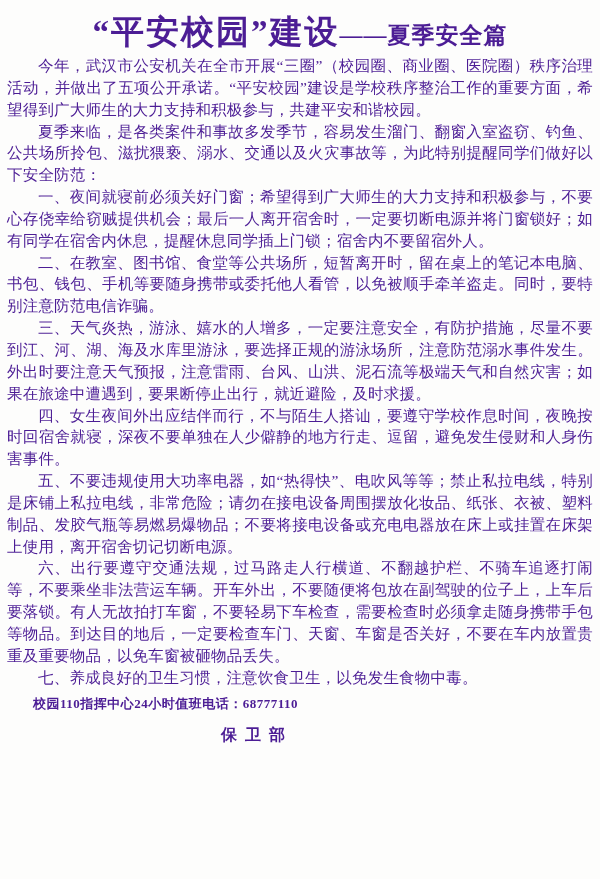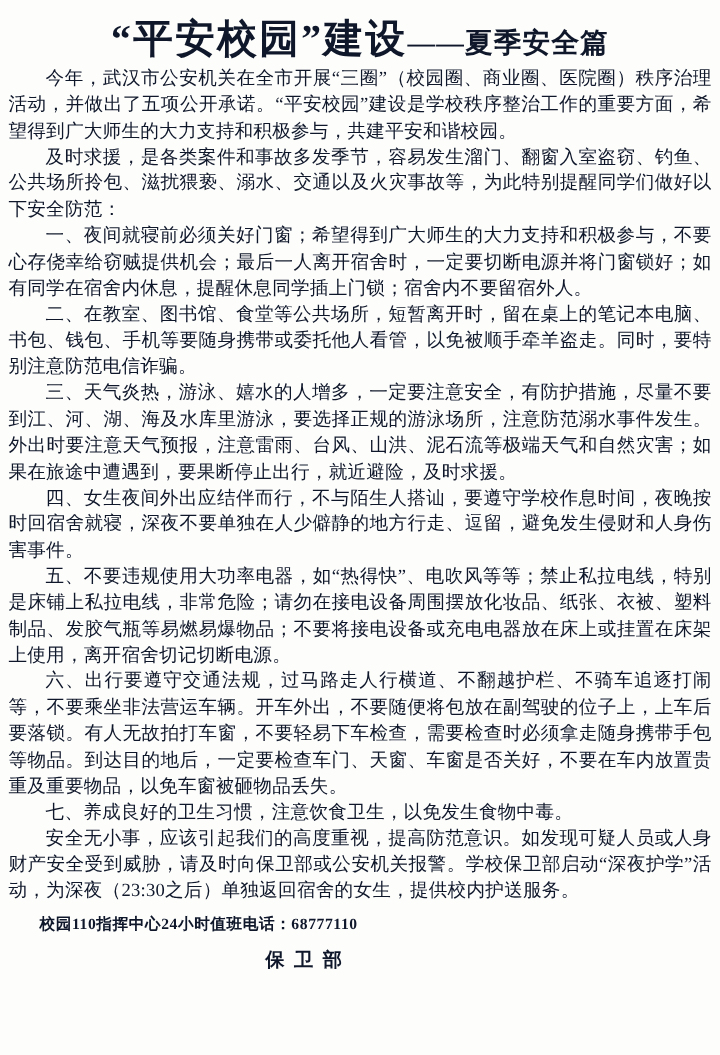--- a/index.html
+++ b/index.html
@@ -6,21 +6,21 @@
     margin: 0;
     padding: 0;
     background: #ffffff;
   }
   .page {
     position: relative;
     width: 600px;
     height: 879px;
     box-sizing: border-box;
     background: #fdfdfc;
-    color: #0f172a;
+    color: #4c1d95;
     padding: 8px 7px 0 7px;
     overflow: hidden;
     font-family: "Liberation Serif", "DejaVu Serif", serif;
   }
   .title {
     margin: 2px 0 0 0;
     text-align: center;
     font-weight: bold;
     white-space: nowrap;
   }
@@ -61,26 +61,25 @@
   }
 </style>
 </head>
 <body>
 
 <div class="page">
   <h1 class="title"><span class="title-main">“平安校园”建设</span><span class="title-suffix">——夏季安全篇</span></h1>
 
   <div class="doc-body">
     <p>今年，武汉市公安机关在全市开展“三圈”（校园圈、商业圈、医院圈）秩序治理活动，并做出了五项公开承诺。“平安校园”建设是学校秩序整治工作的重要方面，希望得到广大师生的大力支持和积极参与，共建平安和谐校园。</p>
-    <p>及时求援，是各类案件和事故多发季节，容易发生溜门、翻窗入室盗窃、钓鱼、公共场所拎包、滋扰猥亵、溺水、交通以及火灾事故等，为此特别提醒同学们做好以下安全防范：</p>
+    <p>夏季来临，是各类案件和事故多发季节，容易发生溜门、翻窗入室盗窃、钓鱼、公共场所拎包、滋扰猥亵、溺水、交通以及火灾事故等，为此特别提醒同学们做好以下安全防范：</p>
     <p>一、夜间就寝前必须关好门窗；希望得到广大师生的大力支持和积极参与，不要心存侥幸给窃贼提供机会；最后一人离开宿舍时，一定要切断电源并将门窗锁好；如有同学在宿舍内休息，提醒休息同学插上门锁；宿舍内不要留宿外人。</p>
     <p>二、在教室、图书馆、食堂等公共场所，短暂离开时，留在桌上的笔记本电脑、书包、钱包、手机等要随身携带或委托他人看管，以免被顺手牵羊盗走。同时，要特别注意防范电信诈骗。</p>
     <p>三、天气炎热，游泳、嬉水的人增多，一定要注意安全，有防护措施，尽量不要到江、河、湖、海及水库里游泳，要选择正规的游泳场所，注意防范溺水事件发生。外出时要注意天气预报，注意雷雨、台风、山洪、泥石流等极端天气和自然灾害；如果在旅途中遭遇到，要果断停止出行，就近避险，及时求援。</p>
     <p>四、女生夜间外出应结伴而行，不与陌生人搭讪，要遵守学校作息时间，夜晚按时回宿舍就寝，深夜不要单独在人少僻静的地方行走、逗留，避免发生侵财和人身伤害事件。</p>
     <p>五、不要违规使用大功率电器，如“热得快”、电吹风等等；禁止私拉电线，特别是床铺上私拉电线，非常危险；请勿在接电设备周围摆放化妆品、纸张、衣被、塑料制品、发胶气瓶等易燃易爆物品；不要将接电设备或充电电器放在床上或挂置在床架上使用，离开宿舍切记切断电源。</p>
     <p>六、出行要遵守交通法规，过马路走人行横道、不翻越护栏、不骑车追逐打闹等，不要乘坐非法营运车辆。开车外出，不要随便将包放在副驾驶的位子上，上车后要落锁。有人无故拍打车窗，不要轻易下车检查，需要检查时必须拿走随身携带手包等物品。到达目的地后，一定要检查车门、天窗、车窗是否关好，不要在车内放置贵重及重要物品，以免车窗被砸物品丢失。</p>
     <p>七、养成良好的卫生习惯，注意饮食卫生，以免发生食物中毒。</p>
-    <p>安全无小事，应该引起我们的高度重视，提高防范意识。如发现可疑人员或人身财产安全受到威胁，请及时向保卫部或公安机关报警。学校保卫部启动“深夜护学”活动，为深夜（23:30之后）单独返回宿舍的女生，提供校内护送服务。</p>
     <p class="phone-line">校园110指挥中心24小时值班电话：68777110</p>
     <p class="sig-dept">保 卫 部</p>
 
   </div>
 </div>
 
 </body></html>

